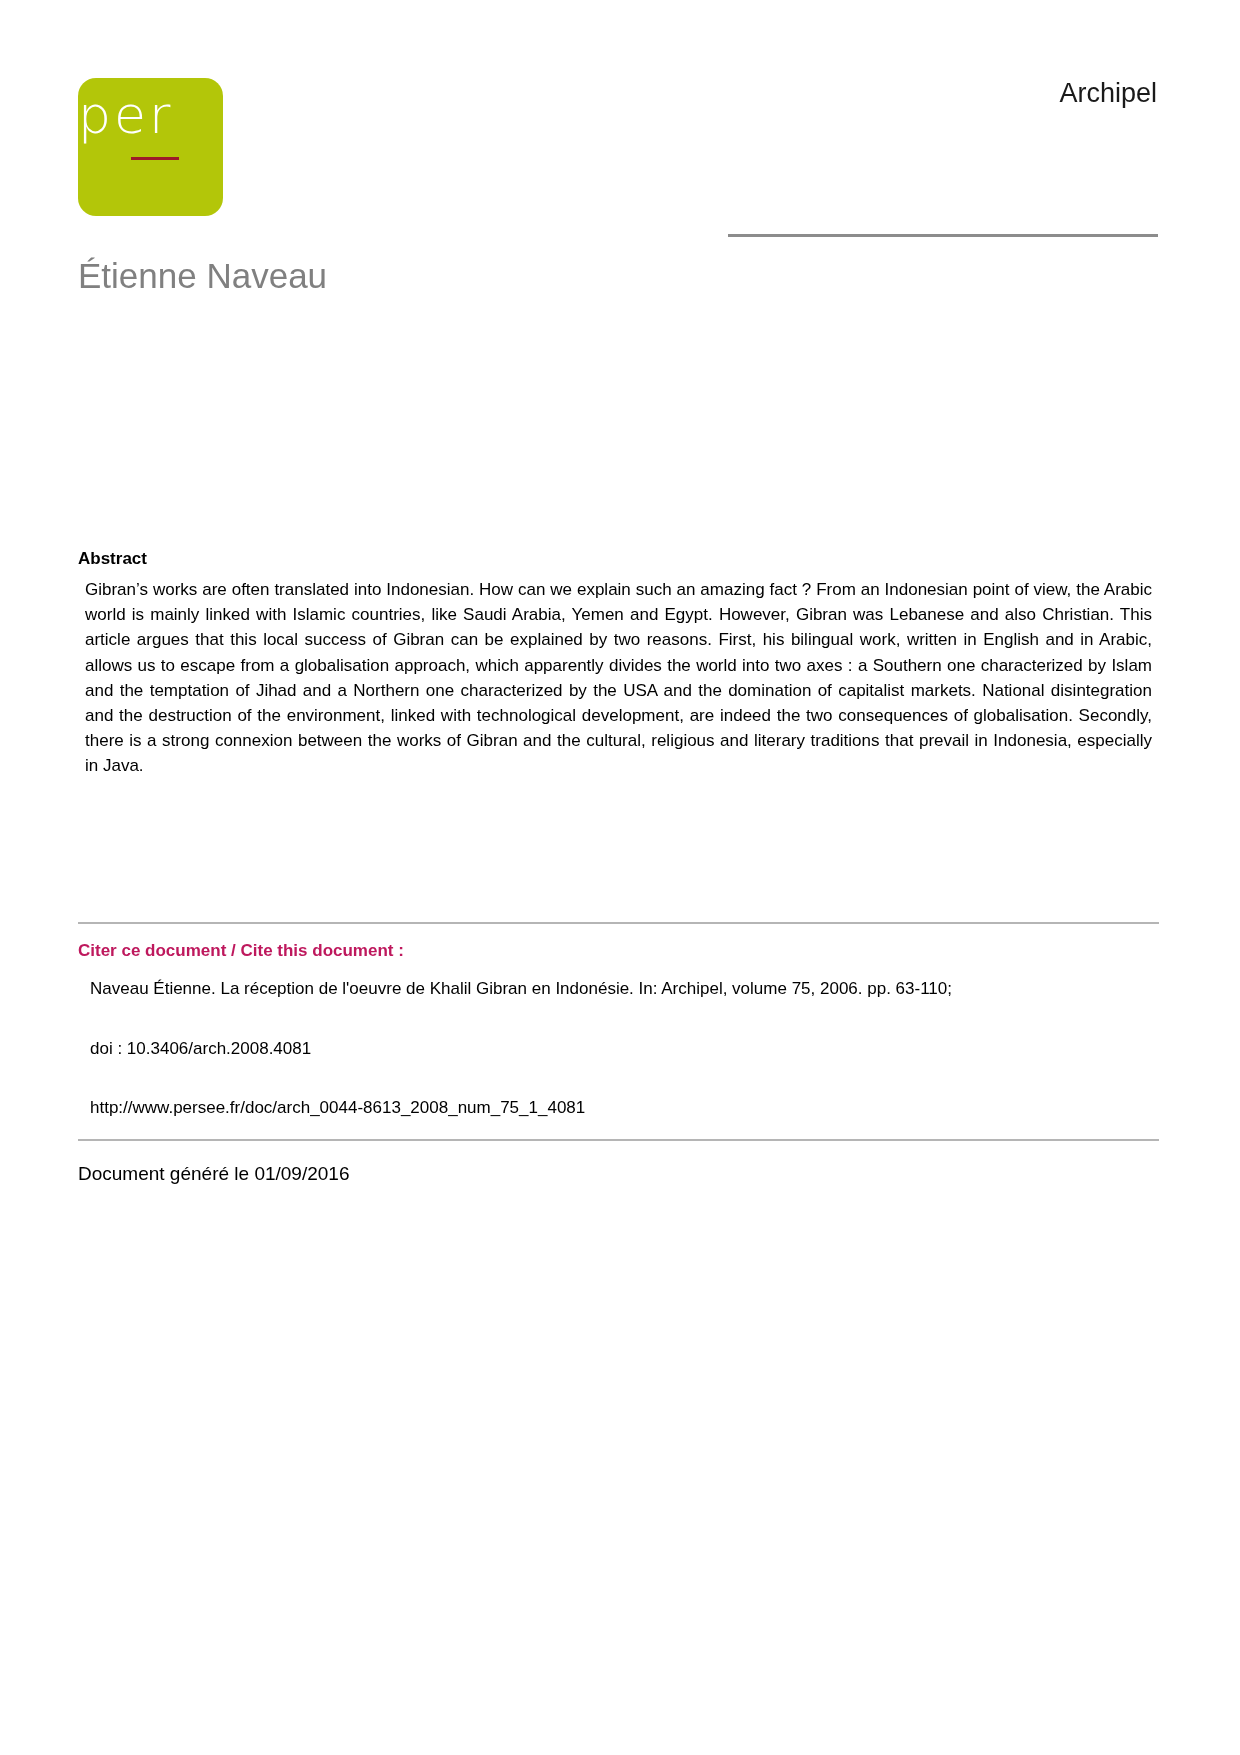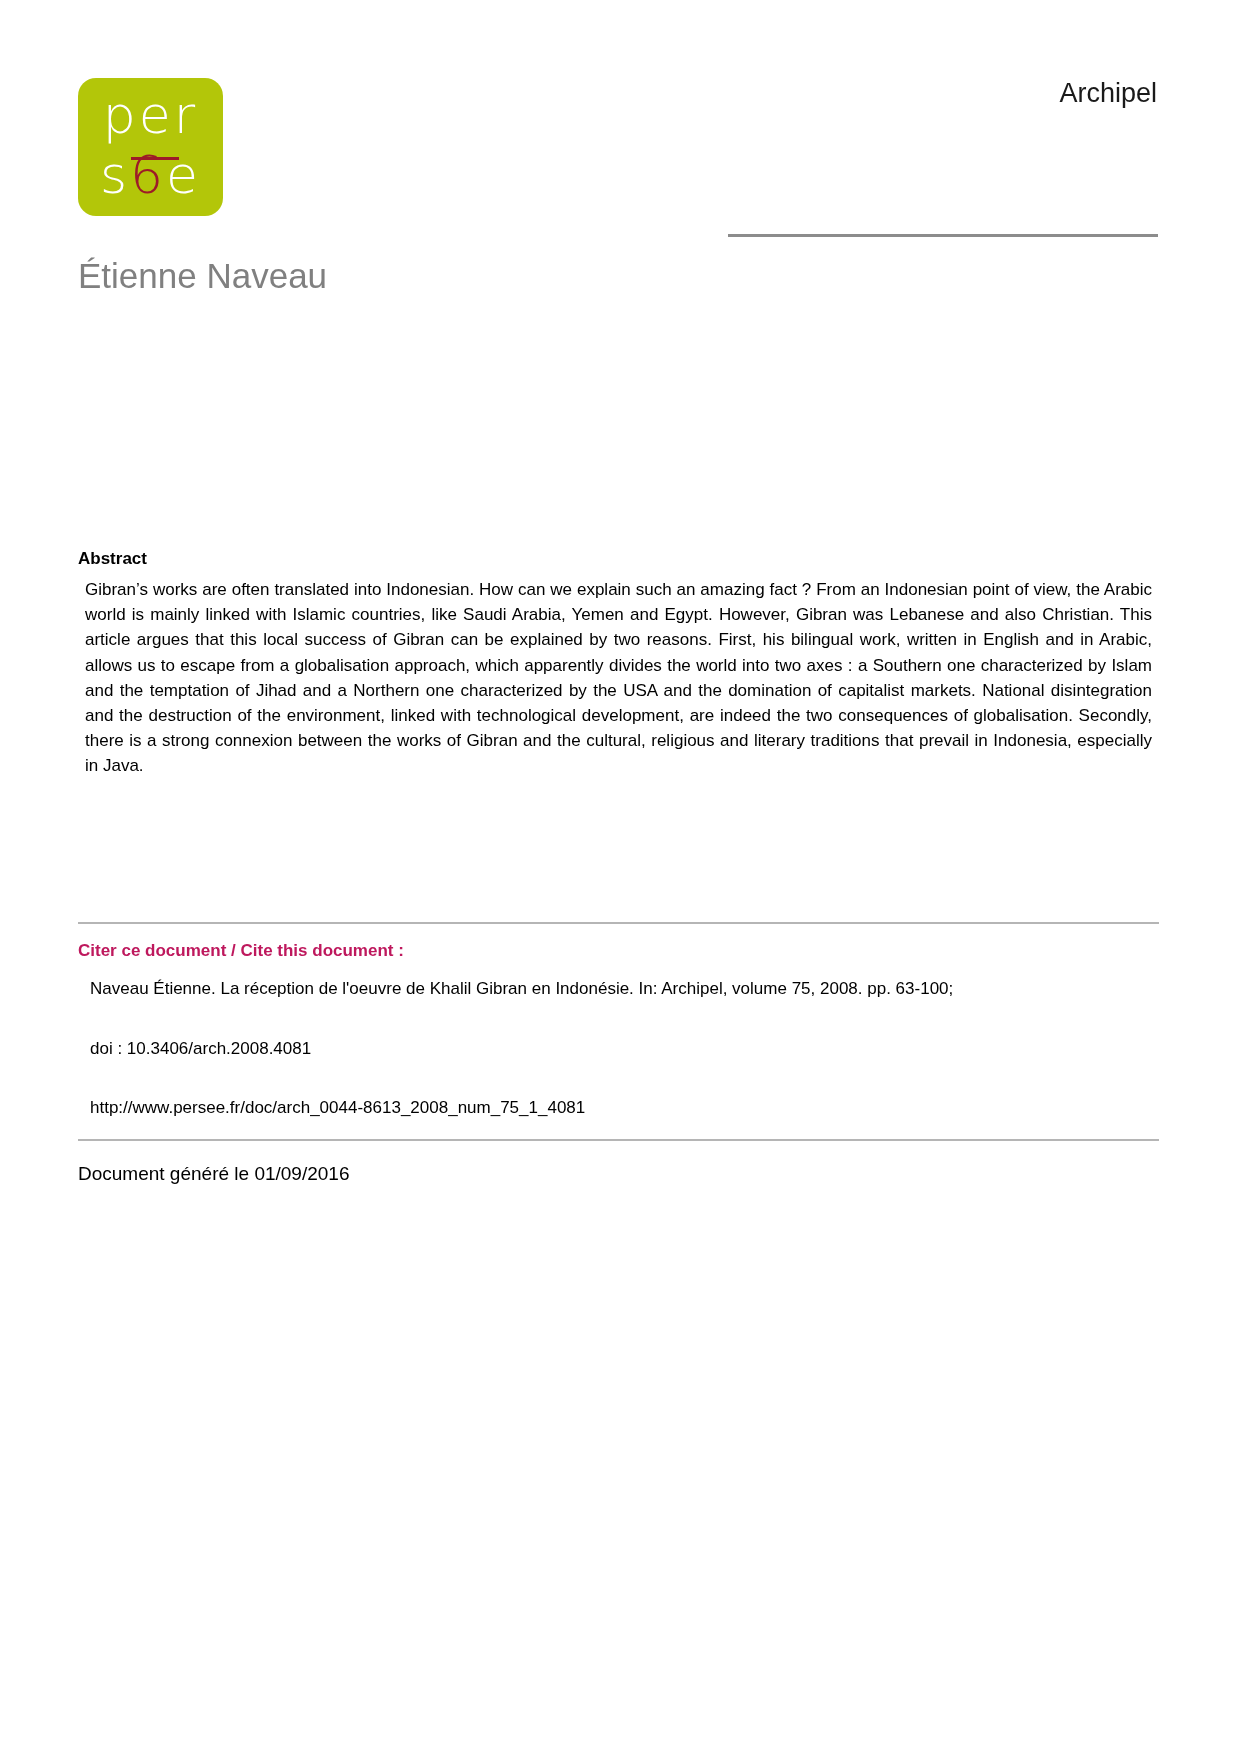--- a/index.html
+++ b/index.html
@@ -40,21 +40,21 @@
     height: 138px;
     background: #b3c609;
     border-radius: 18px;
     overflow: hidden;
   }
   .logo-top {
     position: absolute;
     left: 0;
     top: 6px;
     width: 145px;
-    text-align: center;
+    text-align: left;
     color: #ffffff;
     font-family: "DejaVu Sans", sans-serif;
     font-size: 52px;
     font-weight: 300;
     letter-spacing: 3px;
     line-height: 62px;
   }
   .logo-rule {
     position: absolute;
     left: 53px;
@@ -262,39 +262,38 @@
 </head>
 <body>
 
 <div class="page">
 
   <div class="header">
 
     <div class="logo">
       <div class="logo-top">per</div>
       <div class="logo-rule"></div>
-      <div class="logo-bottom"><span>s</span><span class="accent">6</span><span>e</span></div>
     </div>
 
     <div class="journal-title">Archipel</div>
     <div class="header-rule"></div>
   </div>
 
   <div class="title-block">
     <div class="doc-author">Étienne Naveau</div>
   </div>
 
   <div class="abstract-block">
     <div class="abstract-heading">Abstract</div>
     <p class="abstract-body">Gibran’s works are often translated into Indonesian. How can we explain such an amazing fact ? From an Indonesian point of view, the Arabic world is mainly linked with Islamic countries, like Saudi Arabia, Yemen and Egypt. However, Gibran was Lebanese and also Christian. This article argues that this local success of Gibran can be explained by two reasons. First, his bilingual work, written in English and in Arabic, allows us to escape from a globalisation approach, which apparently divides the world into two axes : a Southern one characterized by Islam and the temptation of Jihad and a Northern one characterized by the USA and the domination of capitalist markets. National disintegration and the destruction of the environment, linked with technological development, are indeed the two consequences of globalisation. Secondly, there is a strong connexion between the works of Gibran and the cultural, religious and literary traditions that prevail in Indonesia, especially in Java.</p>
   </div>
 
   <div class="rule-light" id="rule-cite-top"></div>
   <div class="cite-heading">Citer ce document / Cite this document :</div>
-  <div class="cite-line" id="cite-ref">Naveau Étienne. La réception de l'oeuvre de Khalil Gibran en Indonésie. In: Archipel, volume 75, 2008. pp. 63-100;</div>
+  <div class="cite-line" id="cite-ref">Naveau Étienne. La réception de l'oeuvre de Khalil Gibran en Indonésie. In: Archipel, volume 75, 2006. pp. 63-110;</div>
   <div class="cite-line" id="cite-doi">doi : 10.3406/arch.2008.4081</div>
   <div class="cite-line" id="cite-url">http://www.persee.fr/doc/arch_0044-8613_2008_num_75_1_4081</div>
   <div class="rule-light" id="rule-cite-bottom"></div>
 
   <div class="generated">Document généré le 01/09/2016</div>
 
 
 </div>
 
 </body></html>

